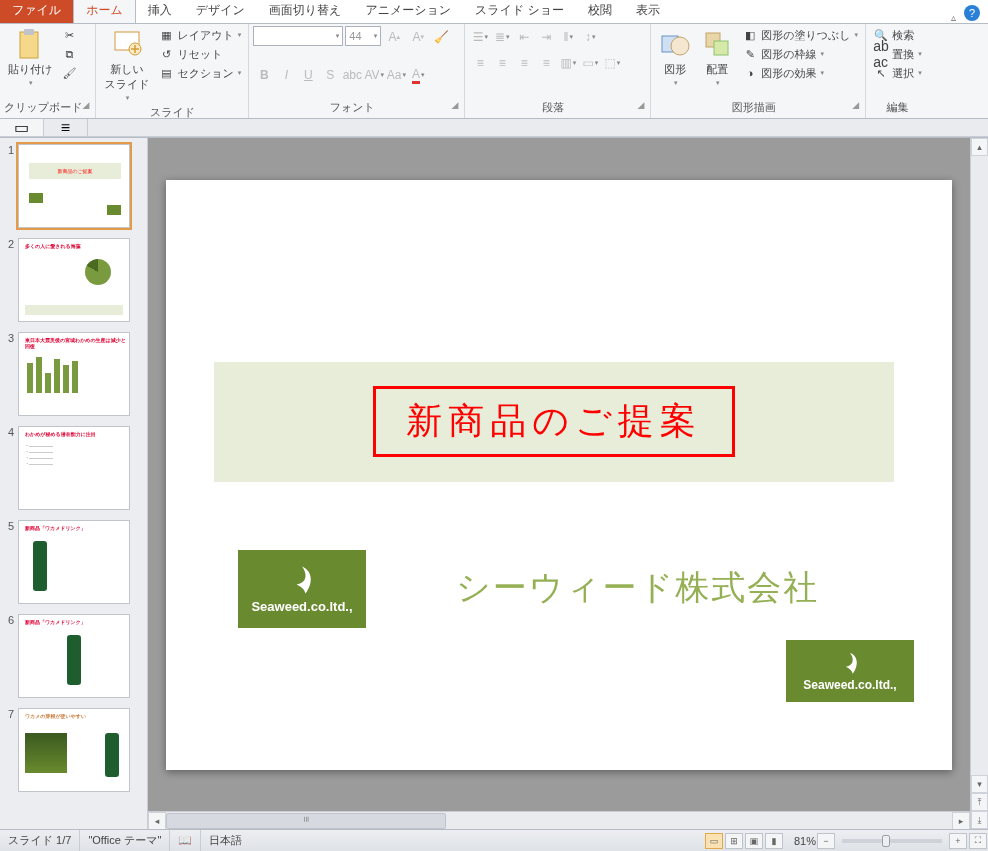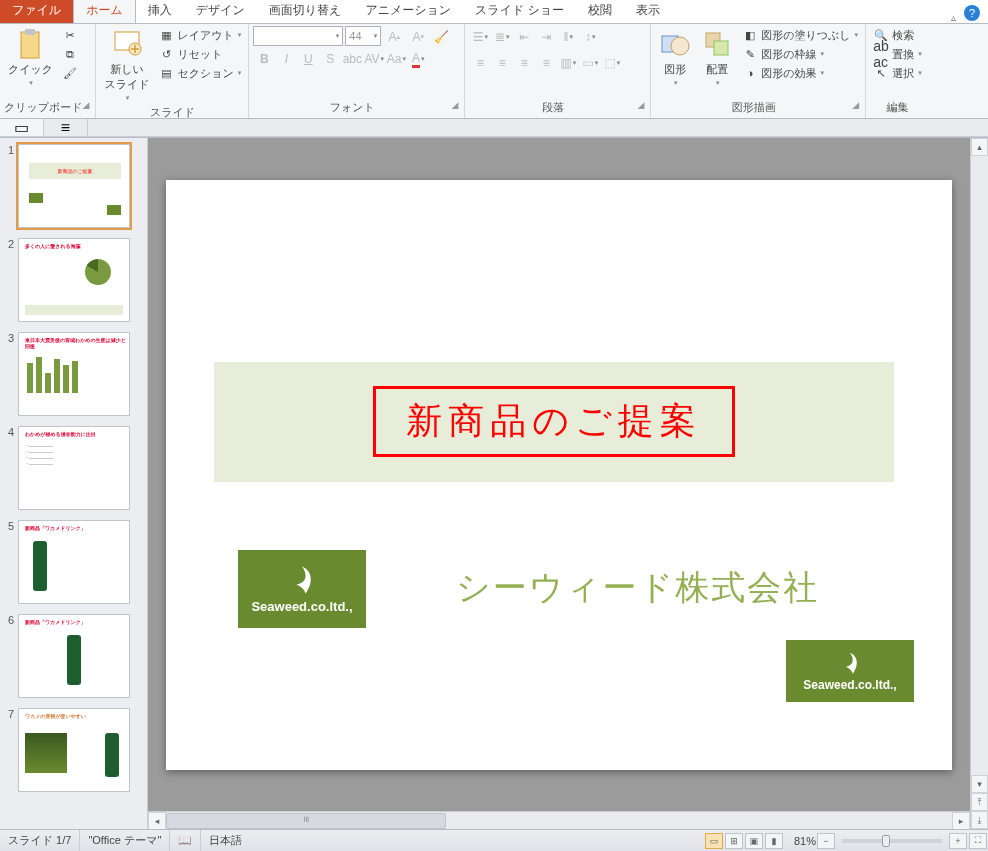--- a/index.html
+++ b/index.html
@@ -104,21 +104,21 @@
 <div class="ribbon">
   <div class="rgroup">
     <div class="rgroup-body">
       <div class="bigbtn">
         <div class="ico">
             <svg width="28" height="32">
               <rect x="4" y="4" width="18" height="26" fill="#f6d88a" stroke="#c9a23e"></rect>
               <rect x="8" y="1" width="10" height="6" rx="1" fill="#bfc4cc"></rect>
             </svg>
           </div>
-        <span>クイック</span>
+        <span>貼り付け</span>
           <span class="dd">▾</span>
       </div>
       <div class="stack">
         <div class="smallrow">
             <span class="ico">✂</span>
           </div>
         <div class="smallrow">
             <span class="ico">⧉</span>
           </div>
         <div class="smallrow">
@@ -157,21 +157,21 @@
             <span class="ico">▤</span>
             <span>セクション</span>
             <span class="dd">▾</span>
           </div>
       </div>
     </div>
     <div class="rgroup-label">スライド</div>
   </div>
 
   <div class="rgroup" style="min-width:216px">
-    <div class="rgroup-body stack" style="gap:0">
+    <div class="rgroup-body stack" style="gap:16px">
       <div style="display:flex;gap:2px">
         <div class="fontbox">
             <span style="flex:1"></span>
             <span class="dd">▾</span>
           </div>
         <div class="sizebox">
             <span>44</span>
             <span class="dd" style="margin-left:auto">▾</span>
           </div>
         <div class="tbtn disabled">A<sup style="font-size:7px">▴</sup></div>

